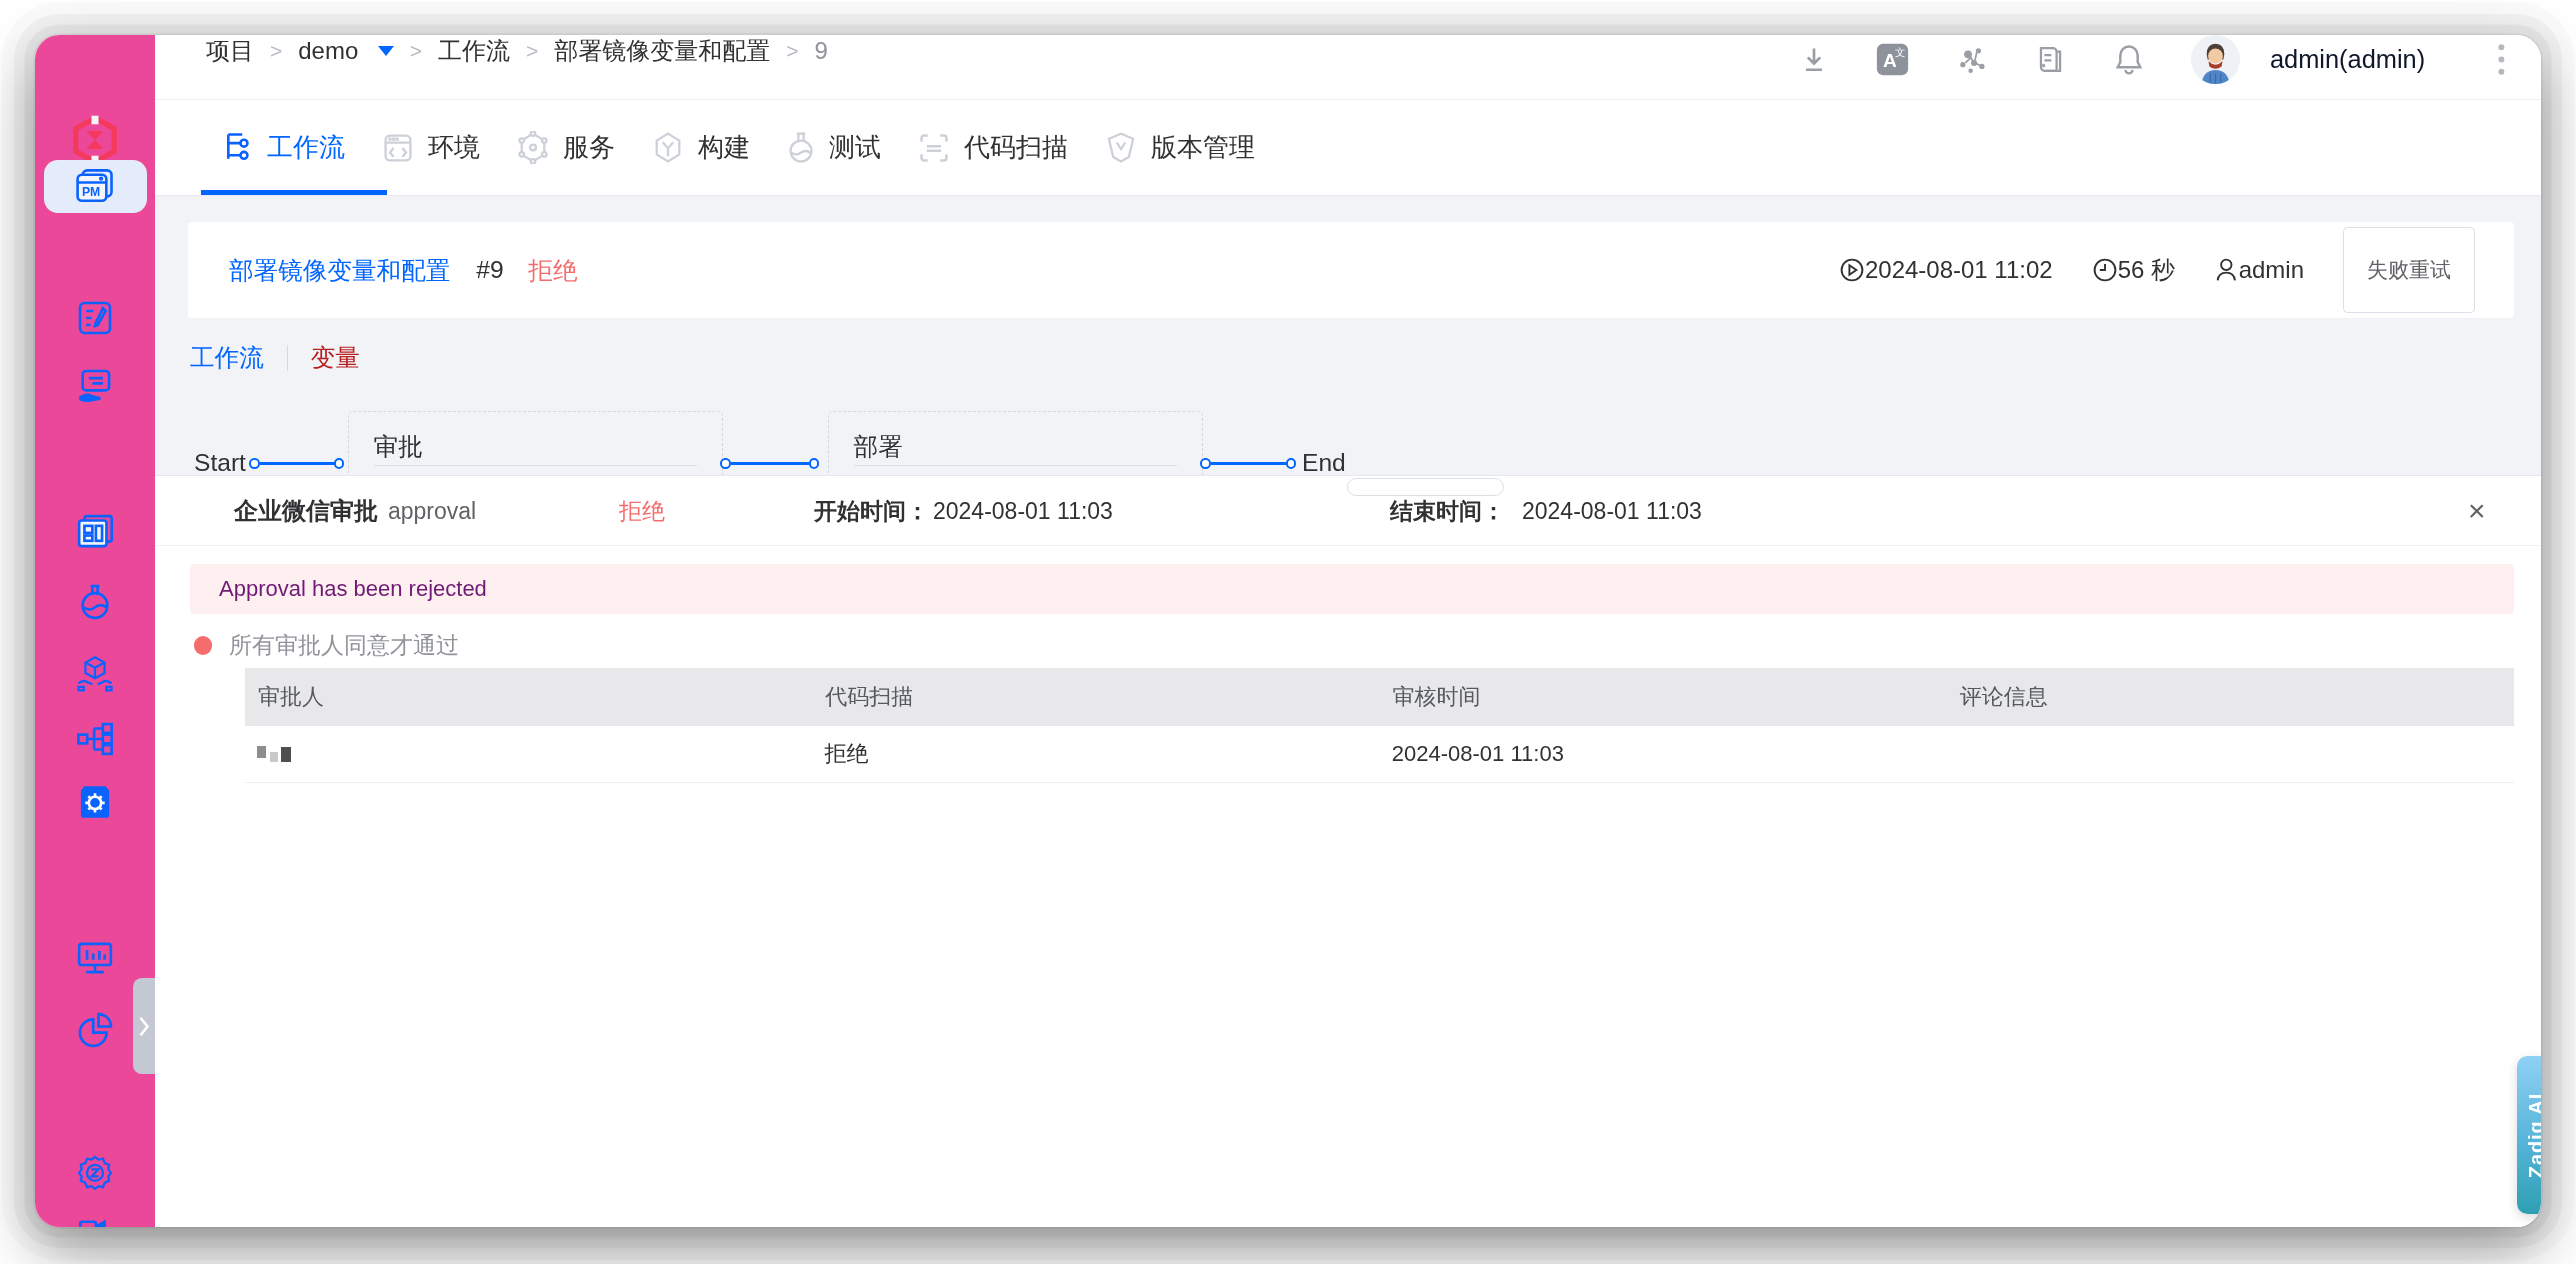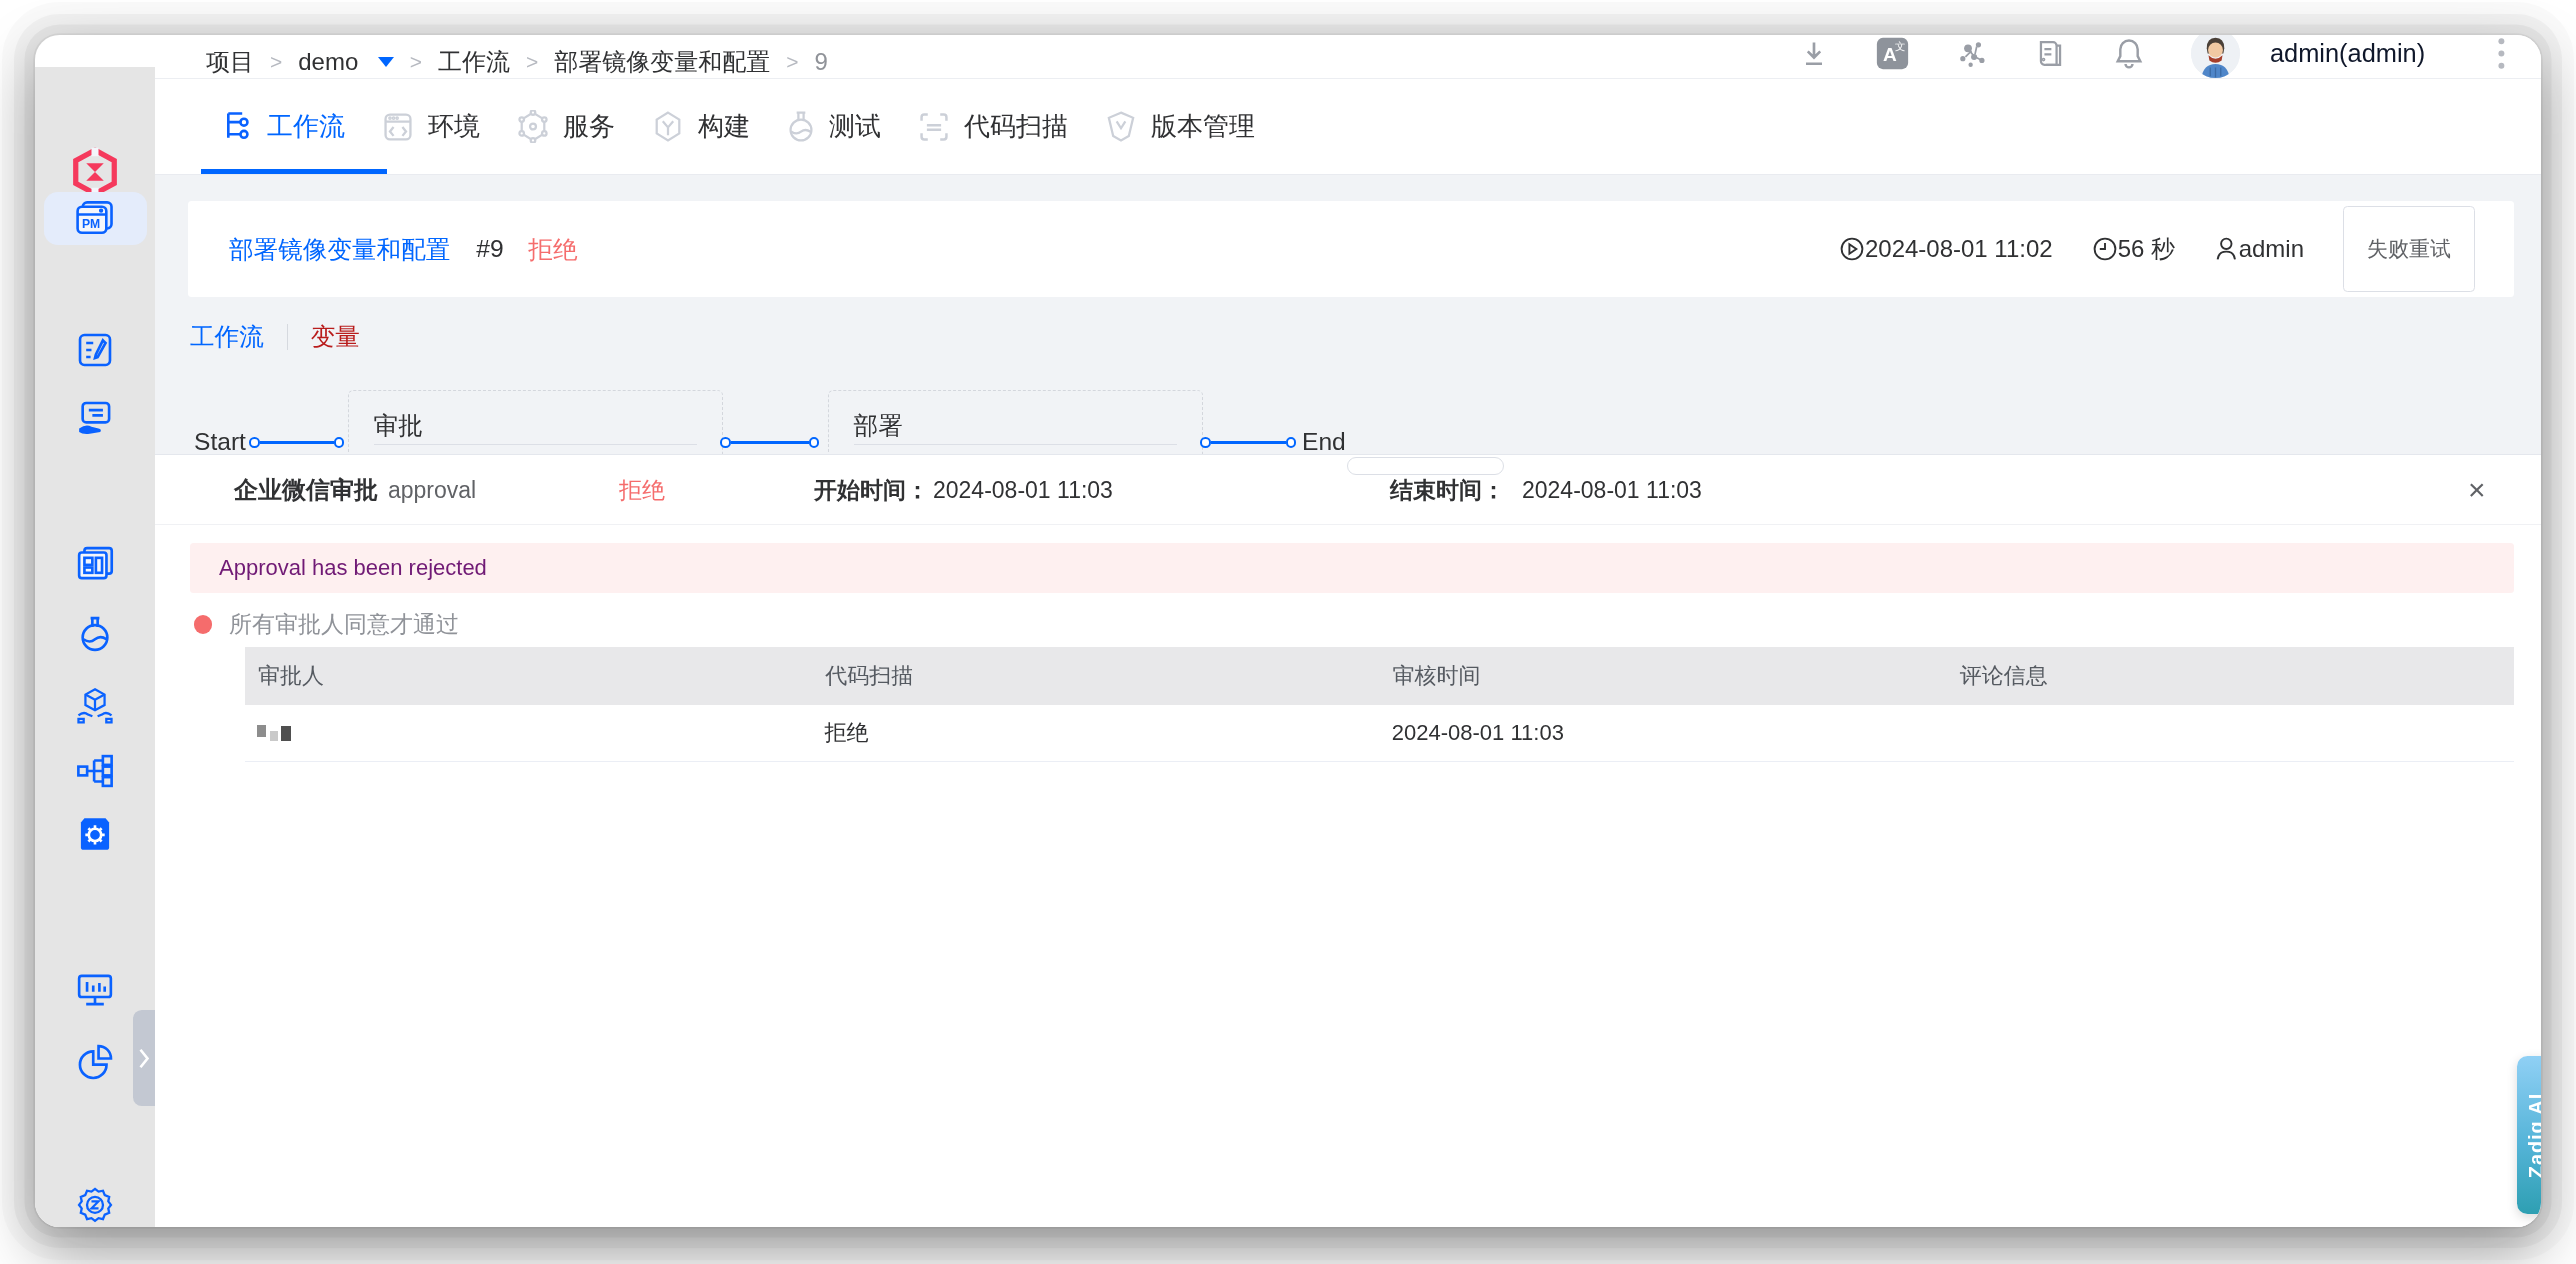--- a/index.html
+++ b/index.html
@@ -8,31 +8,31 @@
 
   
   .window {
     position:absolute; left:35px; top:35px; width:2506px; height:1192px;
     background:#fff; border-radius:24.6px; overflow:hidden;
     box-shadow:0 0 0 1.8px rgba(0,0,0,0.05), 0 0 0 10.5px rgba(0,0,0,0.045), 0 0 0 21px rgba(0,0,0,0.035), 0 0 0 33px rgba(0,0,0,0.02), 0 26px 61px rgba(0,0,0,0.35);
     display:flex;
   }
 
   
-  .sidebar { width:120px; background:#e5e5e5; position:relative; flex:0 0 120px;margin-top:32px; }
+  .sidebar { width:120px; background:#ec4899; position:relative; flex:0 0 120px; }
   .side-ic { position:absolute; left:50%; transform:translate(-50%,-50%); display:flex; align-items:center; justify-content:center; }
   .pm-active { position:absolute; left:8.8px; top:125px; width:103px; height:53px; background:#e4ecfb; border-radius:14px; }
   .collapse-handle { position:absolute; right:-0.9px; top:943px; width:23px; height:96px; background:#c3c8d2; border-radius:8.8px 0 0 8.8px; display:flex; align-items:center; justify-content:center; }
   .collapse-handle svg { transform:rotate(180deg); }
 
   
   .main { flex:1; display:flex; flex-direction:column; min-width:0; position:relative; }
 
   
-  .topbar { height:44px; background:#fff; border-bottom:0.9px solid #eceef2; display:flex; align-items:flex-end; padding:0 35px 0 51px; }
+  .topbar { height:65px; background:#fff; border-bottom:0.9px solid #eceef2; display:flex; align-items:flex-start; padding:0 35px 0 51px; }
   .crumbs { display:flex; align-items:center; gap:16px; font-size:24px; color:#303133; }
   .crumb-sep { color:#b6b9c0; font-size:21px; }
   .crumb-muted { color:#909399; }
   .caret-down { width:0; height:0; border-left:8px solid transparent; border-right:8px solid transparent; border-top:10.5px solid #0066ff; margin-left:3.5px; display:inline-block; }
   .top-right { margin-left:auto; display:flex; align-items:center; gap:46px; }
   .top-right .tool { display:flex; align-items:center; justify-content:center; cursor:pointer; }
   .avatar { width:49px; height:49px; border-radius:50%; background:#eef1f5; overflow:hidden; }
   .username { font-size:25.4px; color:#0f172a; margin-left:-16px; }
   .more-dots { margin-left:26px; }
 

